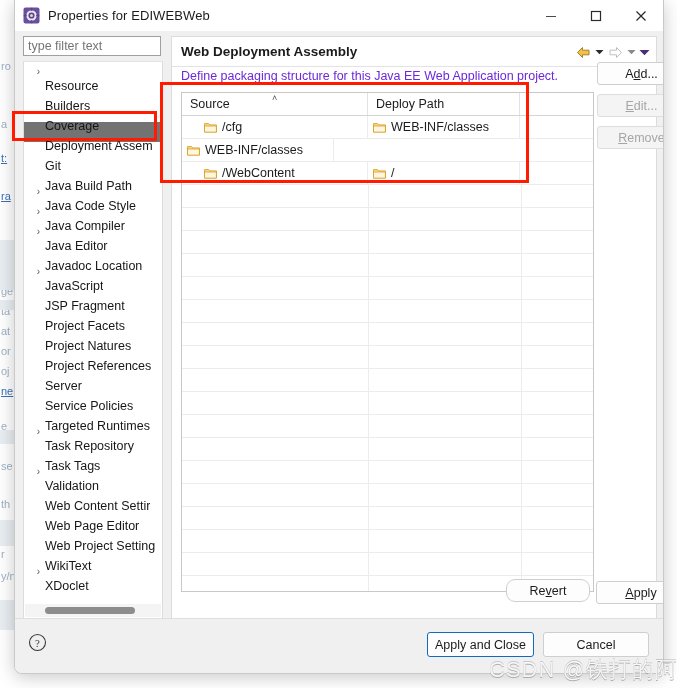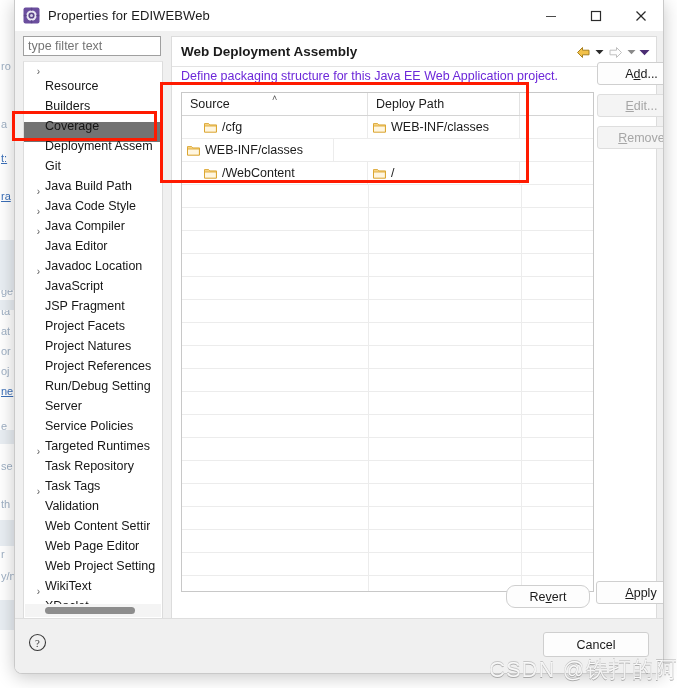--- a/index.html
+++ b/index.html
@@ -125,21 +125,21 @@
   .btn{
     display:block;width:89px;height:23px;margin-bottom:9px;
     background:#fdfdfd;border:1px solid #cfcfcf;border-radius:3px;
     font-family:inherit;font-size:12.5px;color:#1b1b1b;
     cursor:default;padding:0;
   }
   .btn .uline{text-decoration:underline;}
   .btn.disabled{color:#a6a6a6;background:#f4f4f4;border-color:#dedede;}
 
   
-  #revert{position:absolute;left:334px;bottom:1px;width:84px;height:23px;border-radius:9px;}
+  #revert{position:absolute;left:334px;bottom:7px;width:84px;height:23px;border-radius:9px;}
   #applybtn{position:absolute;left:424px;bottom:5px;width:90px;height:23px;}
 
   
   #bottombar{
     position:absolute;left:0;right:0;bottom:0;height:54px;
     background:#f0f0f0;border-top:1px solid #dedede;
   }
   #helpicon{position:absolute;left:13px;top:14px;width:19px;height:19px;}
   #applyclose{
     position:absolute;right:129px;top:13px;width:107px;height:25px;
@@ -294,24 +294,20 @@
             <div class="tree-item">
               <span class="arrow"></span>
               <span class="tlabel">Project Natures</span>
             </div>
             <div class="tree-item">
               <span class="arrow"></span>
               <span class="tlabel">Project References</span>
             </div>
             <div class="tree-item">
               <span class="arrow"></span>
-              <span class="tlabel">Run/Debug Setting</span>
-            </div>
-            <div class="tree-item">
-              <span class="arrow"></span>
               <span class="tlabel">Server</span>
             </div>
             <div class="tree-item">
               <span class="arrow"></span>
               <span class="tlabel">Service Policies</span>
             </div>
             <div class="tree-item">
               <span class="arrow"></span>
               <span class="tlabel">Targeted Runtimes</span>
             </div>
@@ -562,20 +558,21 @@
       <button class="btn" id="applybtn"><span class="uline">A</span>pply</button>
     </div>
 
     <div id="bottombar">
       <span id="helpicon">
         <svg width="19" height="19" viewBox="0 0 19 19">
           <circle cx="9.5" cy="9.5" r="8" fill="none" stroke="#3a3a3a" stroke-width="1.1"></circle>
           <text x="9.5" y="13.6" font-size="11" fill="#3a3a3a" text-anchor="middle" font-family="Liberation Serif, serif">?</text>
         </svg>
       </span>
+      <button id="applyclose">Apply and Close</button>
       <button id="cancelbtn">Cancel</button>
     </div>
   </div>
 </div>
 
 <div class="redbox" id="red-tree"></div>
 <div class="redbox" id="red-table"></div>
 
 <div id="watermark">CSDN @铁打的阿秀</div>
 

